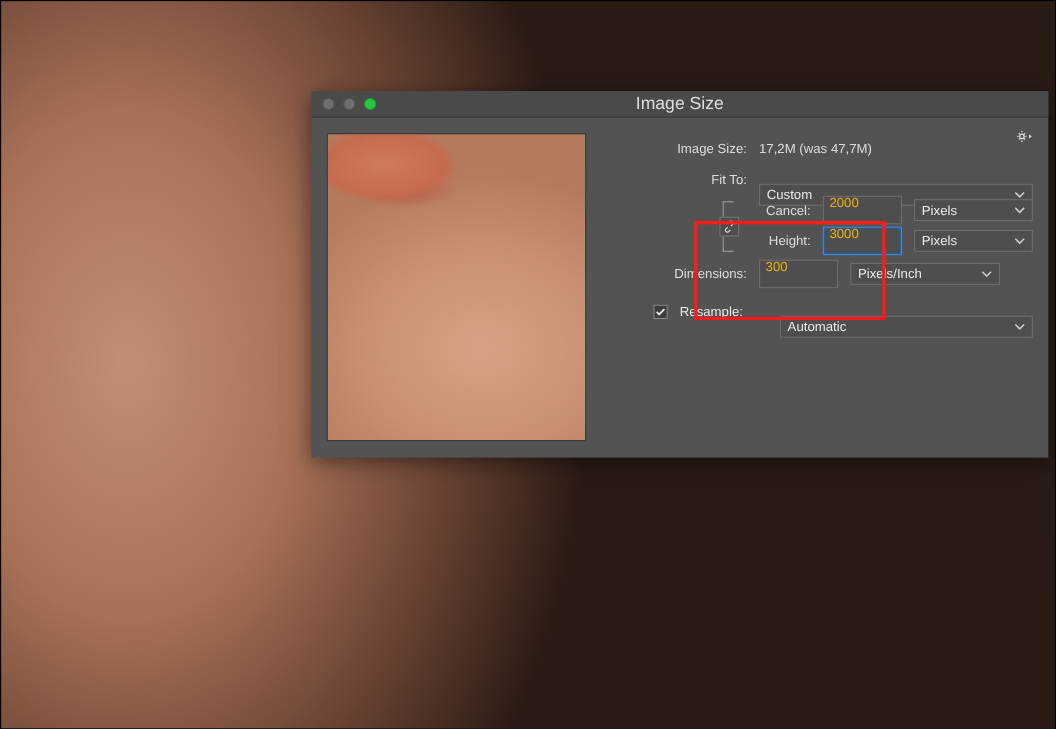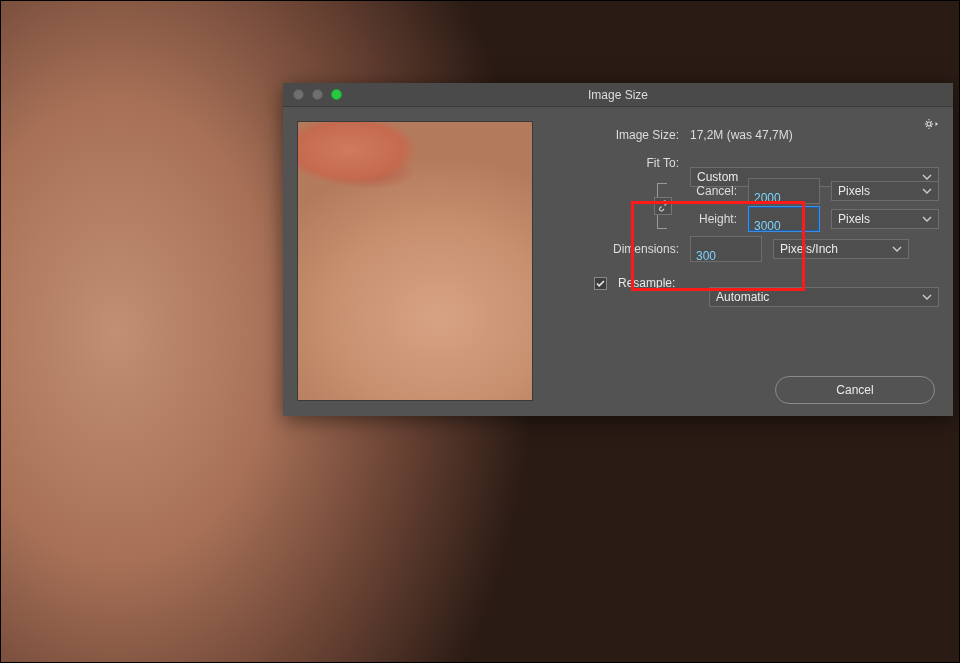--- a/index.html
+++ b/index.html
@@ -19,21 +19,21 @@
     }
     .titlebar {
       height: 24px; background: #4a4a4a; display: flex; align-items: center;
       position: relative; border-bottom: 1px solid #3b3b3b;
     }
     .traffic { display: flex; gap: 8px; padding-left: 10px; }
     .tl { width: 11px; height: 11px; border-radius: 50%; }
     .tl.close { background: #6f6f6f; border:1px solid #595959; }
     .tl.min  { background: #6f6f6f; border:1px solid #595959; }
     .tl.max  { background: #28c840; border:1px solid #1f9e33; }
-    .title { position:absolute; left:0; right:0; text-align:center; font-size:12px; color:#ddd; pointer-events:none; }
+    .title { position:absolute; left:0; right:0; text-align:center; font-size:16px; color:#ddd; pointer-events:none; }
     .body { display:flex; padding: 14px 14px 12px 14px; gap: 14px; height: calc(100% - 24px); flex-direction: column; }
     .upper { display:flex; gap:16px; flex: 1; }
     .preview {
       width: 282px; height: 280px; border:1px solid #3a3a3a;
       background:
         radial-gradient(ellipse 90px 46px at 22% 10%, #d07a5e 0%, #c56a4f 60%, rgba(0,0,0,0) 75%),
         radial-gradient(ellipse 60px 22px at 30% 18%, #b85943 0%, rgba(0,0,0,0) 80%),
         radial-gradient(ellipse 240px 200px at 60% 70%, #d7a284 0%, #c8906f 45%, #b47a5c 80%),
         linear-gradient(200deg, #4a3328 0%, #8c5d44 18%, #dcae8f 55%, #caa284 100%);
     }
@@ -44,21 +44,21 @@
     .dim-chevron {
       width:22px; height:20px; border:1px solid #6a6a6a; display:flex; align-items:center; justify-content:center; background:#4e4e4e;
     }
     .dim-text { color:#ddd; }
     .dropdown {
       height: 20px; background:#4e4e4e; border:1px solid #6d6d6d; display:flex; align-items:center; justify-content:space-between;
       padding: 0 6px; color:#eaeaea;
     }
     .dropdown.full { flex:1;margin-top:27px; }
     .numinput {
-      height:20px; width:72px; background:#4e4e4e; border:1px solid #6d6d6d; color:#7dd3fc; padding:12px 5px; display:flex; align-items:flex-start;
+      height:20px; width:72px; background:#4e4e4e; border:1px solid #6d6d6d; color:#eab308; padding:12px 5px; display:flex; align-items:flex-end;
     }
     .numinput.hi { border:1px solid #3a8de0; box-shadow: inset 0 0 0 1px #1c5fa8; }
     .unit { width:108px; }
     .linkcol { width:24px; position:relative; height:58px; }
     .linkbracket { position:absolute; left:2px; top:6px; bottom:6px; width:10px; border-left:1px solid #9a9a9a; border-top:1px solid #9a9a9a; border-bottom:1px solid #9a9a9a; }
     .linkicon { position:absolute; left:-1px; top:50%; transform:translateY(-50%); width:18px; height:18px; border:1px solid #757575; background:#4e4e4e; display:flex; align-items:center; justify-content:center; }
     .chk { width:13px; height:13px; border:1px solid #888; background:#3d3d3d; display:flex; align-items:center; justify-content:center; }
     .chk svg { display:block; }
     .buttons { display:flex; gap:14px; justify-content:flex-end; padding-right:4px; }
     .pill {
@@ -180,23 +180,20 @@
               <span>Automatic</span>
               <svg class="chevron" viewBox="0 0 10 10">
                   <path d="M1 3l4 4 4-4" stroke="#ccc" stroke-width="1.4" fill="none"></path>
                 </svg>
             </div>
           </div>
 
           <div style="flex:1"></div>
 
           <div class="buttons">
-            <div class="pill">
-                <span>Cancel</span>
-              </div>
           </div>
         </div>
       </div>
     </div>
 
     <div class="highlight-box" style="left:348px; top:118px; width:174px; height:90px;"></div>
   </div>
 </div>
 
 </body></html>

